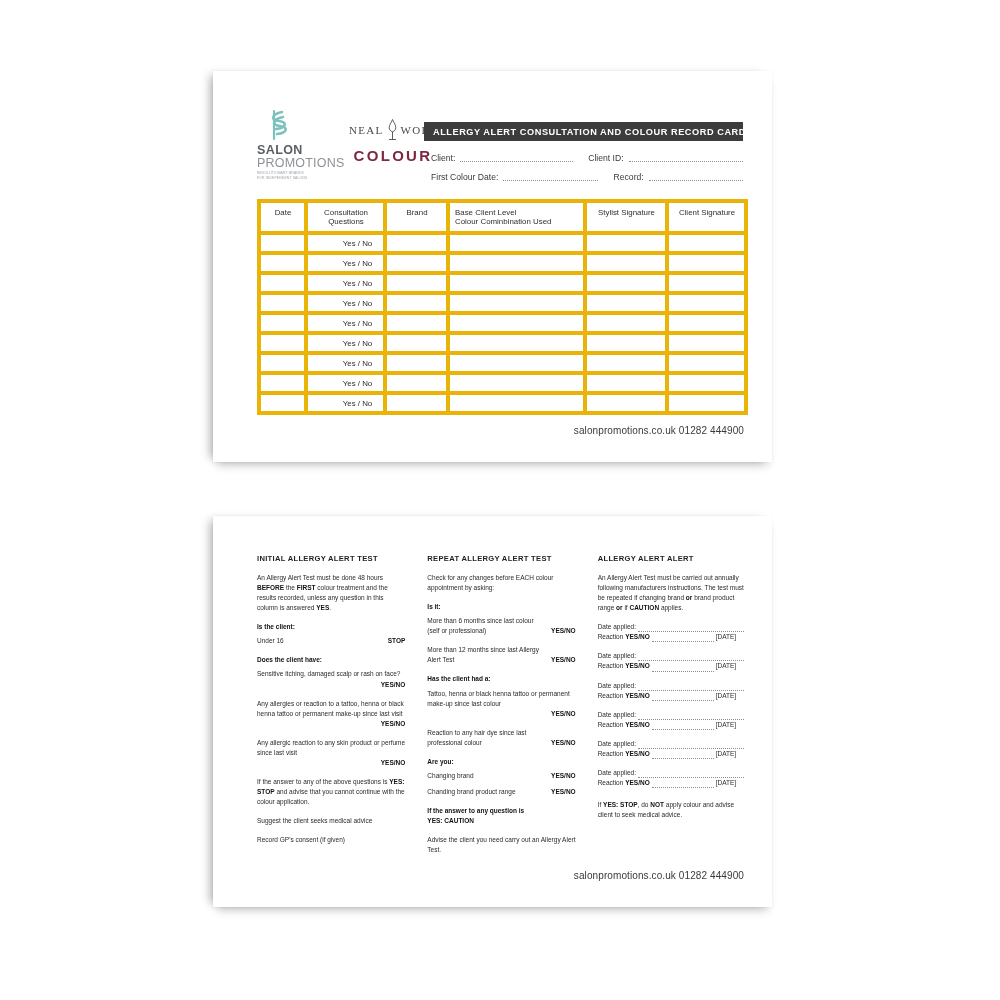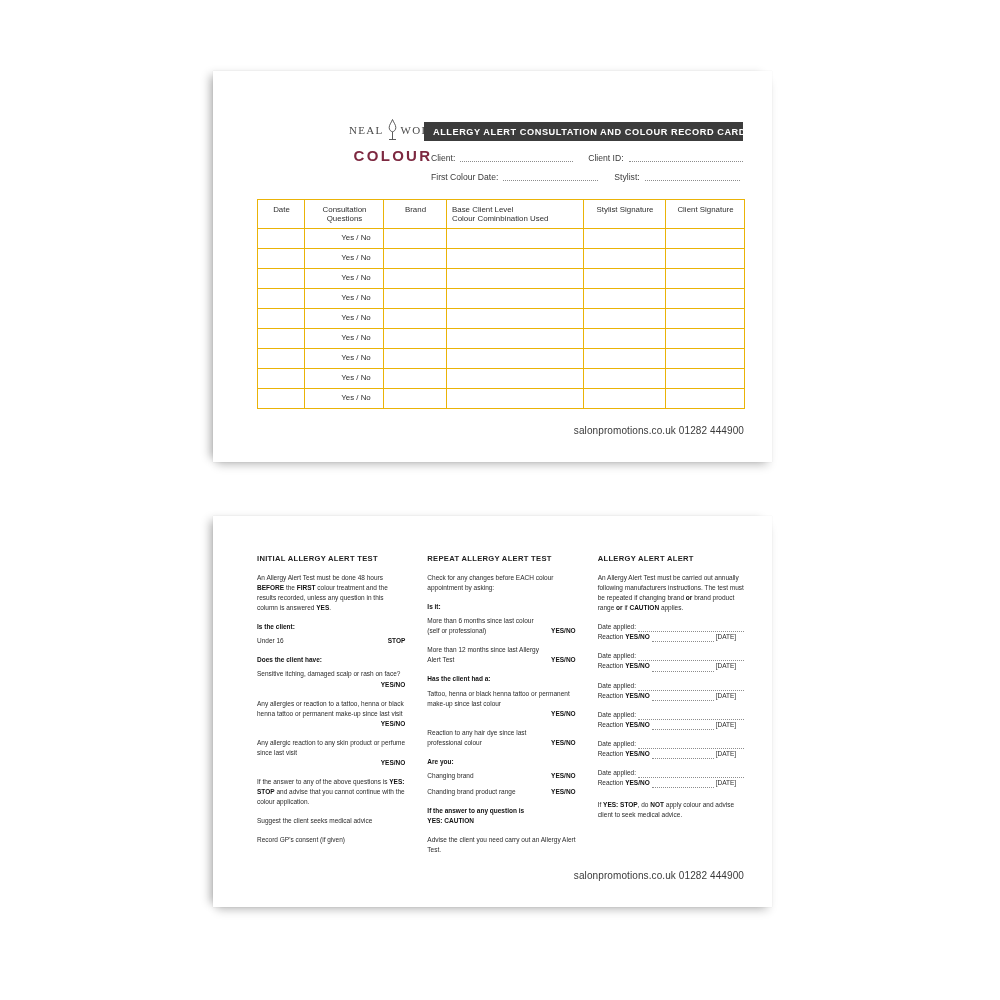--- a/index.html
+++ b/index.html
@@ -71,21 +71,21 @@
   .f-stylist { width:  95px; }
   .gap { width: 16px; }
 
   
   table.record {
     position: absolute; left: 44px; top: 128px;
     width: 487px; border-collapse: collapse;
     table-layout: fixed;
   }
   table.record th, table.record td {
-    border: 1px solid #eab308;
+    border: 4px solid #eab308;
     font-weight: normal; color: #2f2f2f;
     font-size: 7.9px; vertical-align: top;
   }
   table.record th { padding: 5px 4px 5px 5px; height: 28px; }
   table.record td { height: 20px; }
   .th-c { text-align: center; }
   .th-l { text-align: left; }
   .cell-yn { text-align: center; font-size: 8.4px; color:#2f2f2f; padding-top:4px;padding-left:24px; }
   col.c-date { width: 47px; }
   col.c-cons { width: 79px; }
@@ -131,20 +131,33 @@
   .dline.short .rule { flex: 0 0 62px; }
 </style>
 </head>
 <body>
 
 <div class="stage">
 
   <div class="card" id="card-front">
     <div class="front-inner">
 
+      <div class="logo-block">
+        <svg class="swirl" viewBox="0 0 26 32">
+          <g fill="none" stroke="#7cc3bd" stroke-width="2.6" stroke-linecap="round">
+            <path d="M17 3 C7 5, 5 11, 14 12 C23 13, 21 19, 11 20"></path>
+            <path d="M18 8 C8 10, 6 16, 15 17 C24 18, 22 24, 12 25"></path>
+            <path d="M9 2 C9 9, 9 22, 9 30" stroke-width="2.2"></path>
+          </g>
+        </svg>
+        <div class="logo-sp-1">SALON</div>
+        <div class="logo-sp-2">PROMOTIONS</div>
+        <div class="logo-sp-3">REVOLUTIONARY BRANDS</div>
+        <div class="logo-sp-3">FOR INDEPENDENT SALONS</div>
+      </div>
 
       <div class="nw-block">
         <div class="nw-row">
           <span class="nw-word">NEAL</span>
           <svg class="nw-mark" viewBox="0 0 13 21">
             <path d="M6.5 0.5 C5.2 4, 3.2 5.6, 3.2 8.6 C3.2 11, 4.8 12.4, 6.5 12.8 C8.2 12.4, 9.8 11, 9.8 8.6 C9.8 5.6, 7.8 4, 6.5 0.5 Z" fill="none" stroke="#4a4a4a" stroke-width="0.9"></path>
             <path d="M6.5 12.8 L6.5 20.5 M3 20.5 L10 20.5" stroke="#4a4a4a" stroke-width="0.9" fill="none"></path>
           </svg>
           <span class="nw-word">WOLF</span>
         </div>
@@ -158,21 +171,21 @@
           <span class="fl">Client:</span>
           <span class="fill f-client"></span>
           <span class="gap"></span>
           <span class="fl">Client ID:</span>
           <span class="fill f-clientid"></span>
         </div>
         <div class="field-row">
           <span class="fl">First Colour Date:</span>
           <span class="fill f-date"></span>
           <span class="gap"></span>
-          <span class="fl">Stylist:</span>
+          <span class="fl">Record:</span>
           <span class="fill f-stylist"></span>
         </div>
       </div>
 
       <table class="record">
         <colgroup>
           <col class="c-date">
             <col class="c-cons">
             <col class="c-brand">
           <col class="c-base">

